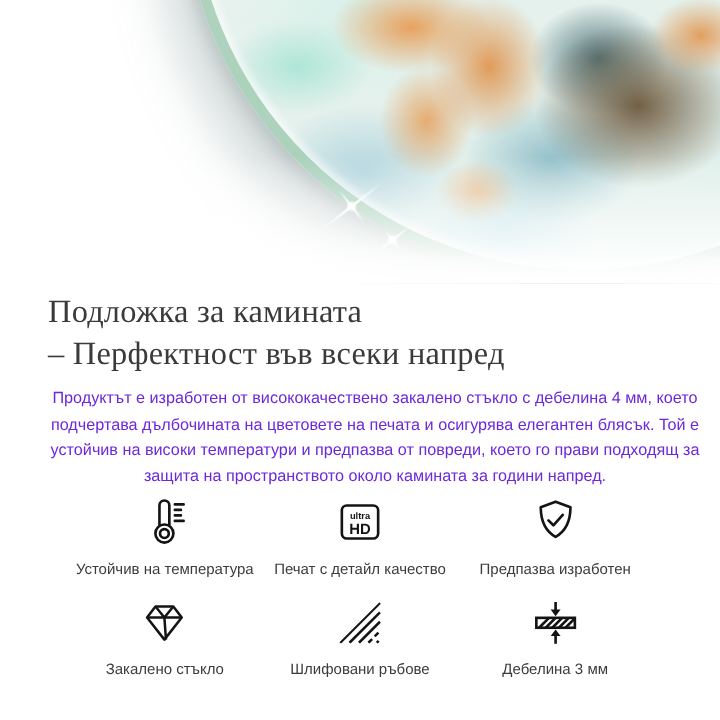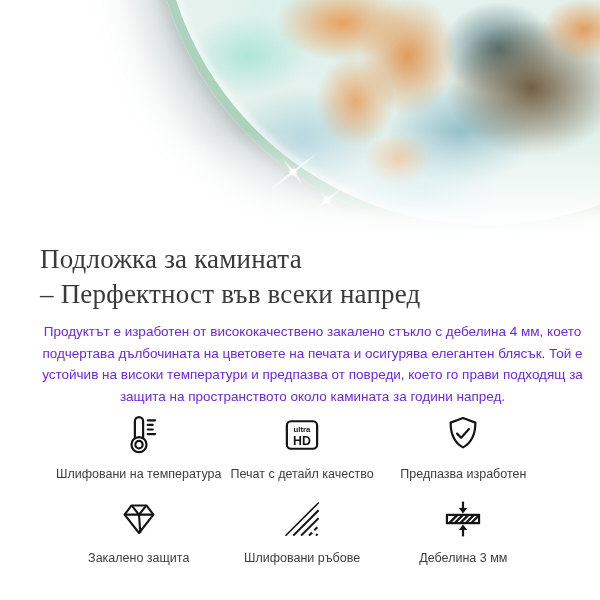--- a/index.html
+++ b/index.html
@@ -156,21 +156,21 @@
 
     <div class="feature">
       <span class="feature-icon">
         <svg width="44" height="44" viewBox="0 0 48 48">
           <path class="icn" d="M19.5 27 V9 a4.5 4.5 0 0 1 9 0 v18" stroke-linecap="round"></path>
           <circle class="icn" cx="24" cy="34.5" r="8.2"></circle>
           <circle class="icn" cx="24" cy="34.5" r="4" stroke-width="2"></circle>
           <path class="icn" d="M33.5 8 h8 M33.5 13 h5.5 M33.5 18 h5.5 M33.5 23 h8" stroke-width="2" stroke-linecap="round"></path>
         </svg>
       </span>
-      <span class="feature-label">Шлифовани на температура</span>
+      <span class="feature-label">Устойчив на температура</span>
     </div>
 
     <div class="feature">
       <span class="feature-icon">
         <svg width="44" height="44" viewBox="0 0 48 48">
           <rect class="icn" x="7.5" y="9" width="33" height="30" rx="4.5"></rect>
           <text class="hd-small" x="24" y="21" text-anchor="middle">ultra</text>
           <text class="hd-big" x="24" y="34.5" text-anchor="middle">HD</text>
         </svg>
       </span>
@@ -187,21 +187,21 @@
       <span class="feature-label">Предпазва изработен</span>
     </div>
 
     <div class="feature">
       <span class="feature-icon">
         <svg width="42" height="42" viewBox="0 0 48 48">
           <path class="icn" d="M15.5 8.5 H32.5 L40.5 19 L24 40 L7.5 19 Z" stroke-width="2.2" stroke-linejoin="round"></path>
           <path class="icn" d="M7.5 19 H40.5 M15.5 8.5 L24 19 M32.5 8.5 L24 19 M24 19 L25.5 40" stroke-width="2" stroke-linejoin="round"></path>
         </svg>
       </span>
-      <span class="feature-label">Закалено защита</span>
+      <span class="feature-label">Закалено стъкло</span>
     </div>
 
     <div class="feature">
       <span class="feature-icon">
         <svg width="42" height="42" viewBox="0 0 48 48">
           <defs>
             <clipPath id="triClip">
                 <polygon points="3,44 44,44 44,3"></polygon>
               </clipPath>
           </defs>

